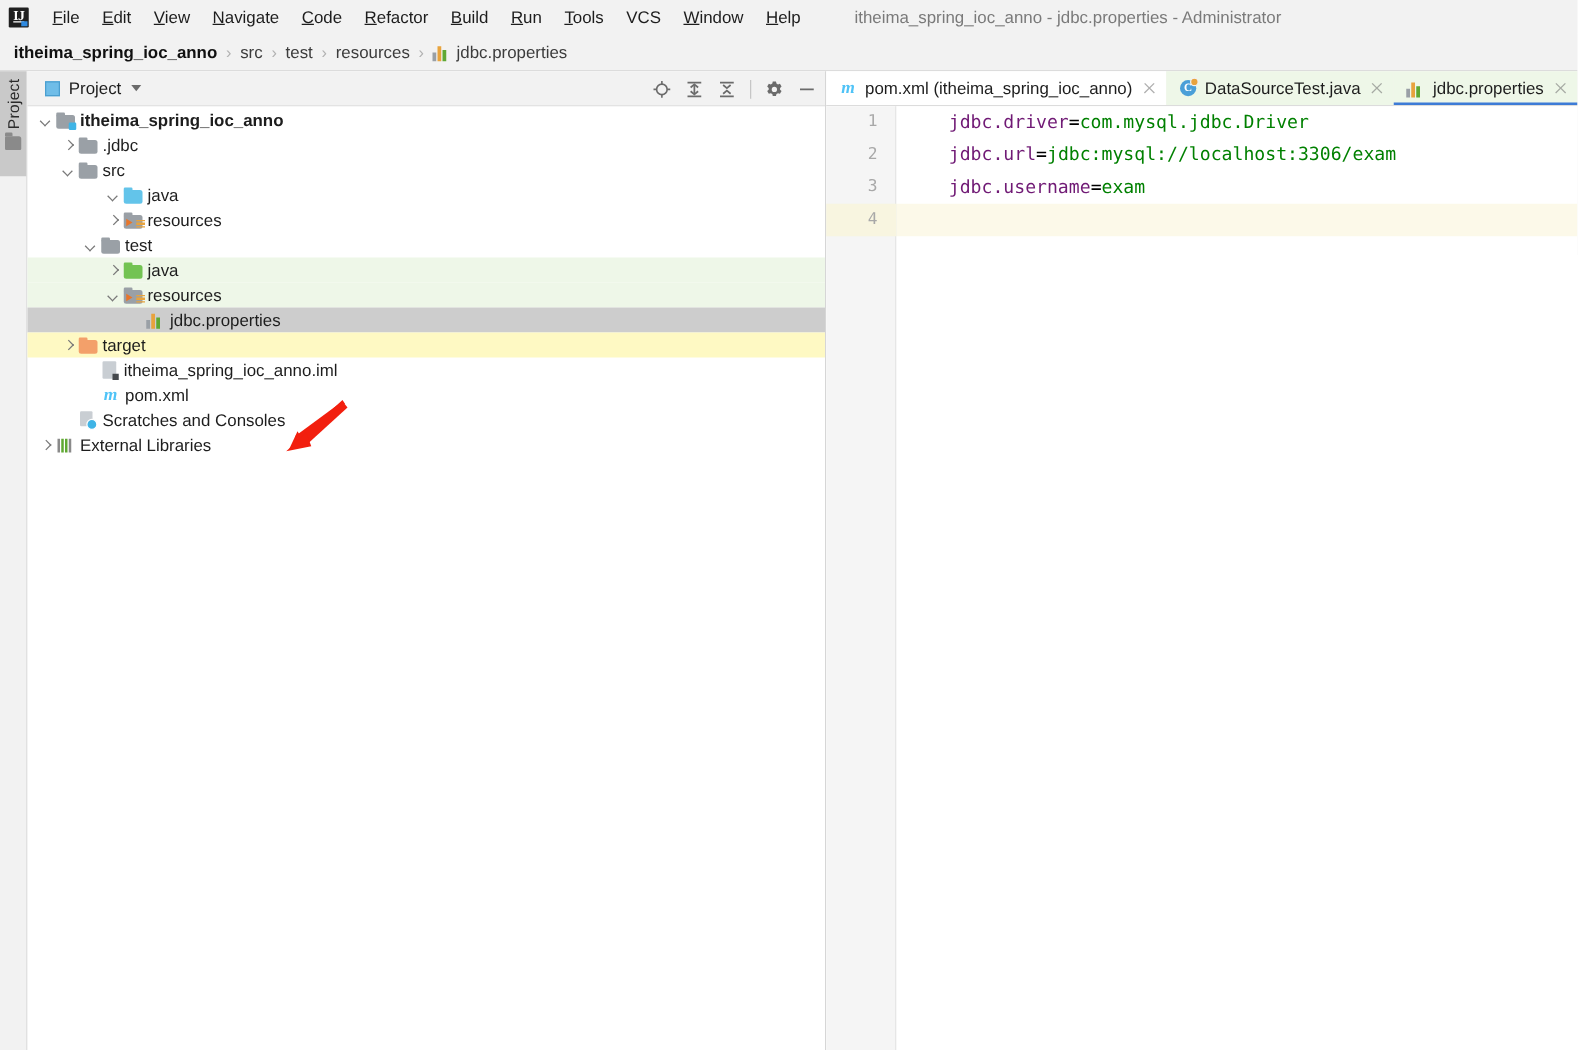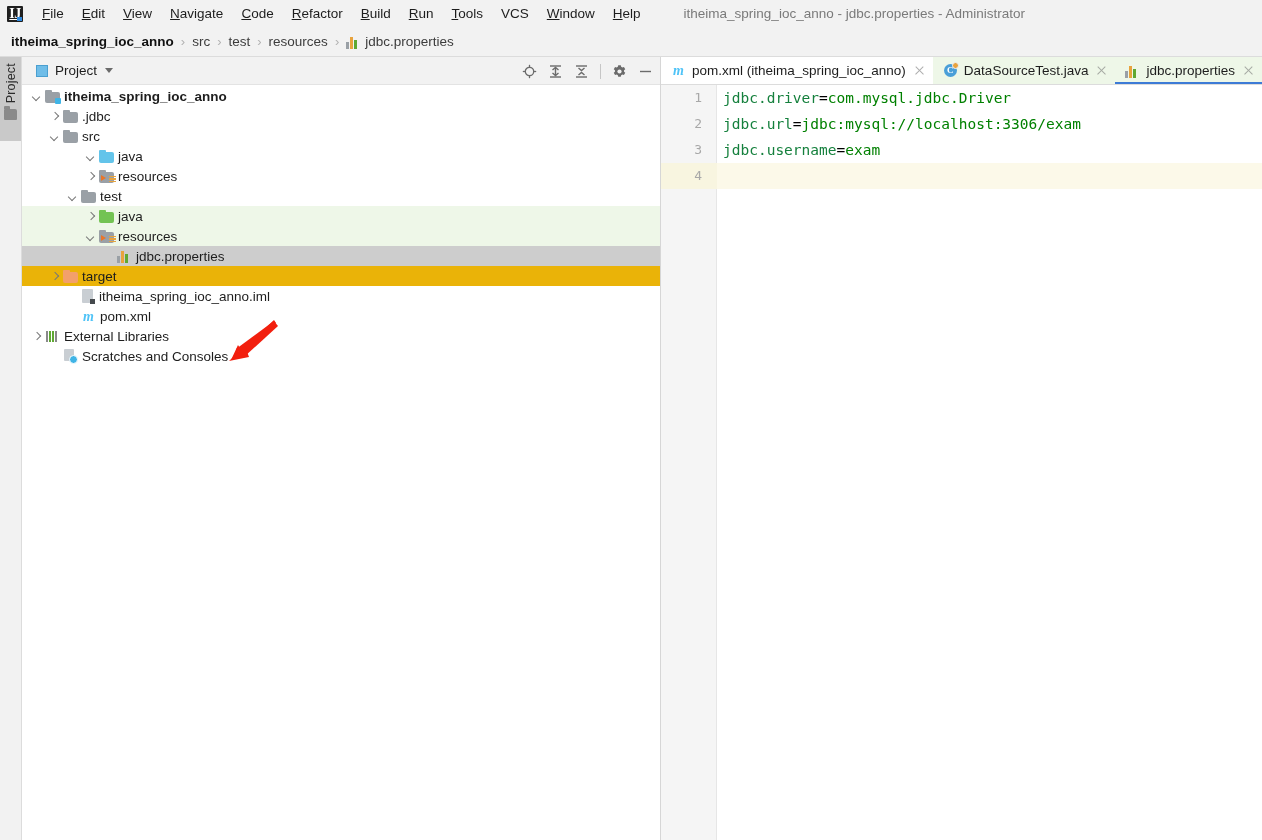--- a/index.html
+++ b/index.html
@@ -21,21 +21,21 @@
     background: #f2f2f2;
     display: flex; align-items: center;
   }
   .ij-logo {
     width: 16px; height: 16px; margin-left: 7px; margin-right: 10px;
     background: #202020; position: relative; border-radius: 1px;
     display: flex; align-items: center; justify-content: center;
     flex: 0 0 auto;
   }
   .ij-logo span {
-    color: #ffffff; font-size: 14px; font-weight: bold;
+    color: #ffffff; font-size: 11px; font-weight: bold;
     letter-spacing: -0.5px; line-height: 1;
     font-family: "Liberation Serif", serif;
     text-decoration: underline;
   }
   .ij-logo::after {
     content: ""; position: absolute; right: 1px; bottom: 1px;
     width: 5px; height: 4px; background: #2f8ae0;
   }
   .menu-item {
     padding: 3px 9px 4px 9px; font-size: 13.5px; color: #1d1d1d;
@@ -123,21 +123,21 @@
   .tool-sep { width: 1px; height: 15px; background: #c6c6c6; }
 
   
   .tree { position: relative; padding-top: 1px; }
   .trow {
     position: relative; height: 20px; display: flex; align-items: center;
     white-space: nowrap; cursor: default; font-size: 13.5px; color: #1d1d1d;
   }
   .trow.testsrc { background: #eef7e8; }
   .trow.selected { background: #cdcdcd; }
-  .trow.targetrow { background: #eab308; }
+  .trow.targetrow { background: #fef9c3; }
   .arrow {
     width: 9px; height: 9px; flex: 0 0 auto; position: relative;
     margin-right: 4px;
   }
   .arrow.r::after, .arrow.d::after {
     content: ""; position: absolute; border-style: solid;
     border-color: #787878;
   }
   .arrow.r::after {
     left: 2px; top: 1px; width: 5px; height: 5px;
@@ -322,21 +322,21 @@
   }
   .code-lines {
     position: absolute; left: 57px; top: 0; right: 0; height: 755px;
     padding-left: 5px;
   }
   .cline {
     height: 26px; line-height: 26px;
     font-family: "DejaVu Sans Mono", monospace;
     font-size: 14.5px; white-space: pre; position: relative;
   }
-  .k { color: #15803d; }
+  .k { color: #701a75; margin-left: 36px; }
   .eq { color: #000000; }
   .v { color: #008000; }
   .caret {
     display: inline-block; width: 1.5px; height: 17px; background: #000000;
     vertical-align: -3px;
   }
 </style>
 </head>
 <body>
 
@@ -549,38 +549,38 @@
           </span>
           <span class="tlabel">itheima_spring_ioc_anno.iml</span>
         </div>
         <div class="trow">
           <span style="display: inline-block; flex: 0 0 auto; width: 46px;"></span>
           <span class="arrow none"></span>
           <span class="mico">m</span>
           <span class="tlabel">pom.xml</span>
         </div>
         <div class="trow">
-          <span style="display: inline-block; flex: 0 0 auto; width: 10px;"></span>
-          <span class="arrow r"></span>
-          <span class="libico">
-            <i></i>
-            <i></i>
-            <i></i>
-            <i></i>
-          </span>
-          <span class="tlabel">External Libraries</span>
-        </div>
-        <div class="trow">
           <span style="display: inline-block; flex: 0 0 auto; width: 28px;"></span>
           <span class="arrow none"></span>
           <span class="scrico">
             <span class="sheet"></span>
             <span class="clock"></span>
           </span>
           <span class="tlabel">Scratches and Consoles</span>
+        </div>
+        <div class="trow">
+          <span style="display: inline-block; flex: 0 0 auto; width: 10px;"></span>
+          <span class="arrow r"></span>
+          <span class="libico">
+            <i></i>
+            <i></i>
+            <i></i>
+            <i></i>
+          </span>
+          <span class="tlabel">External Libraries</span>
         </div>
       </div>
 
     <svg class="red-arrow" width="70" height="50" viewBox="0 0 70 50">
       <path d="M58 4 L20 32 L27 33 L13 41 L20 26 L23 31 L56 1 Z" fill="#f21f0e"></path>
       <path d="M56 2 L18 30 L26 38 L60 7 Z" fill="#f21f0e"></path>
       <path d="M11 42 L27 27 L31 38 Z" fill="#f21f0e"></path>
     </svg>
   </div>
 

